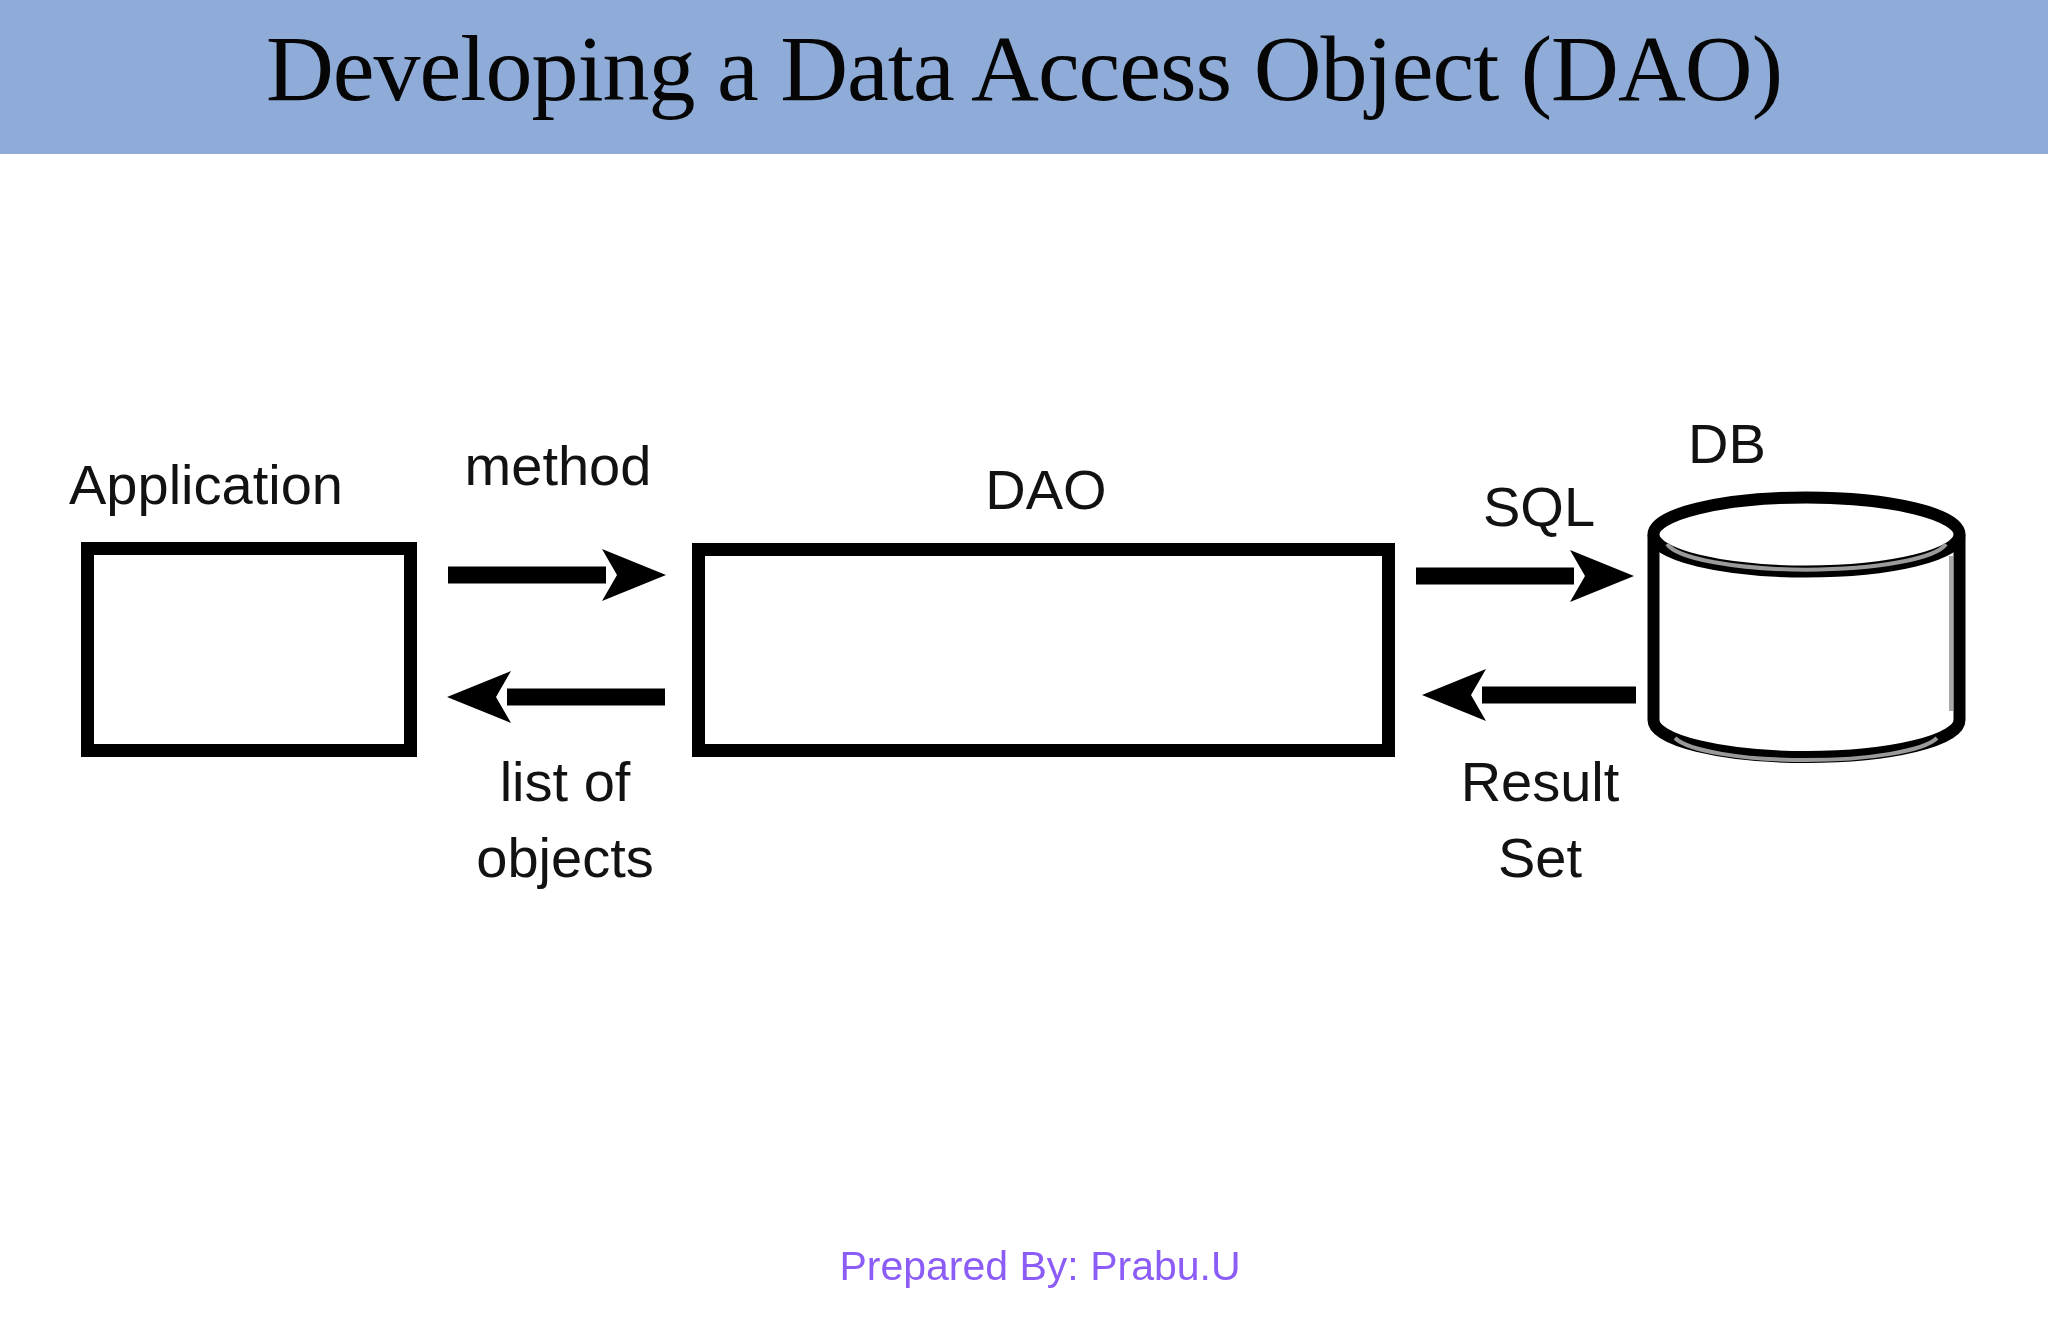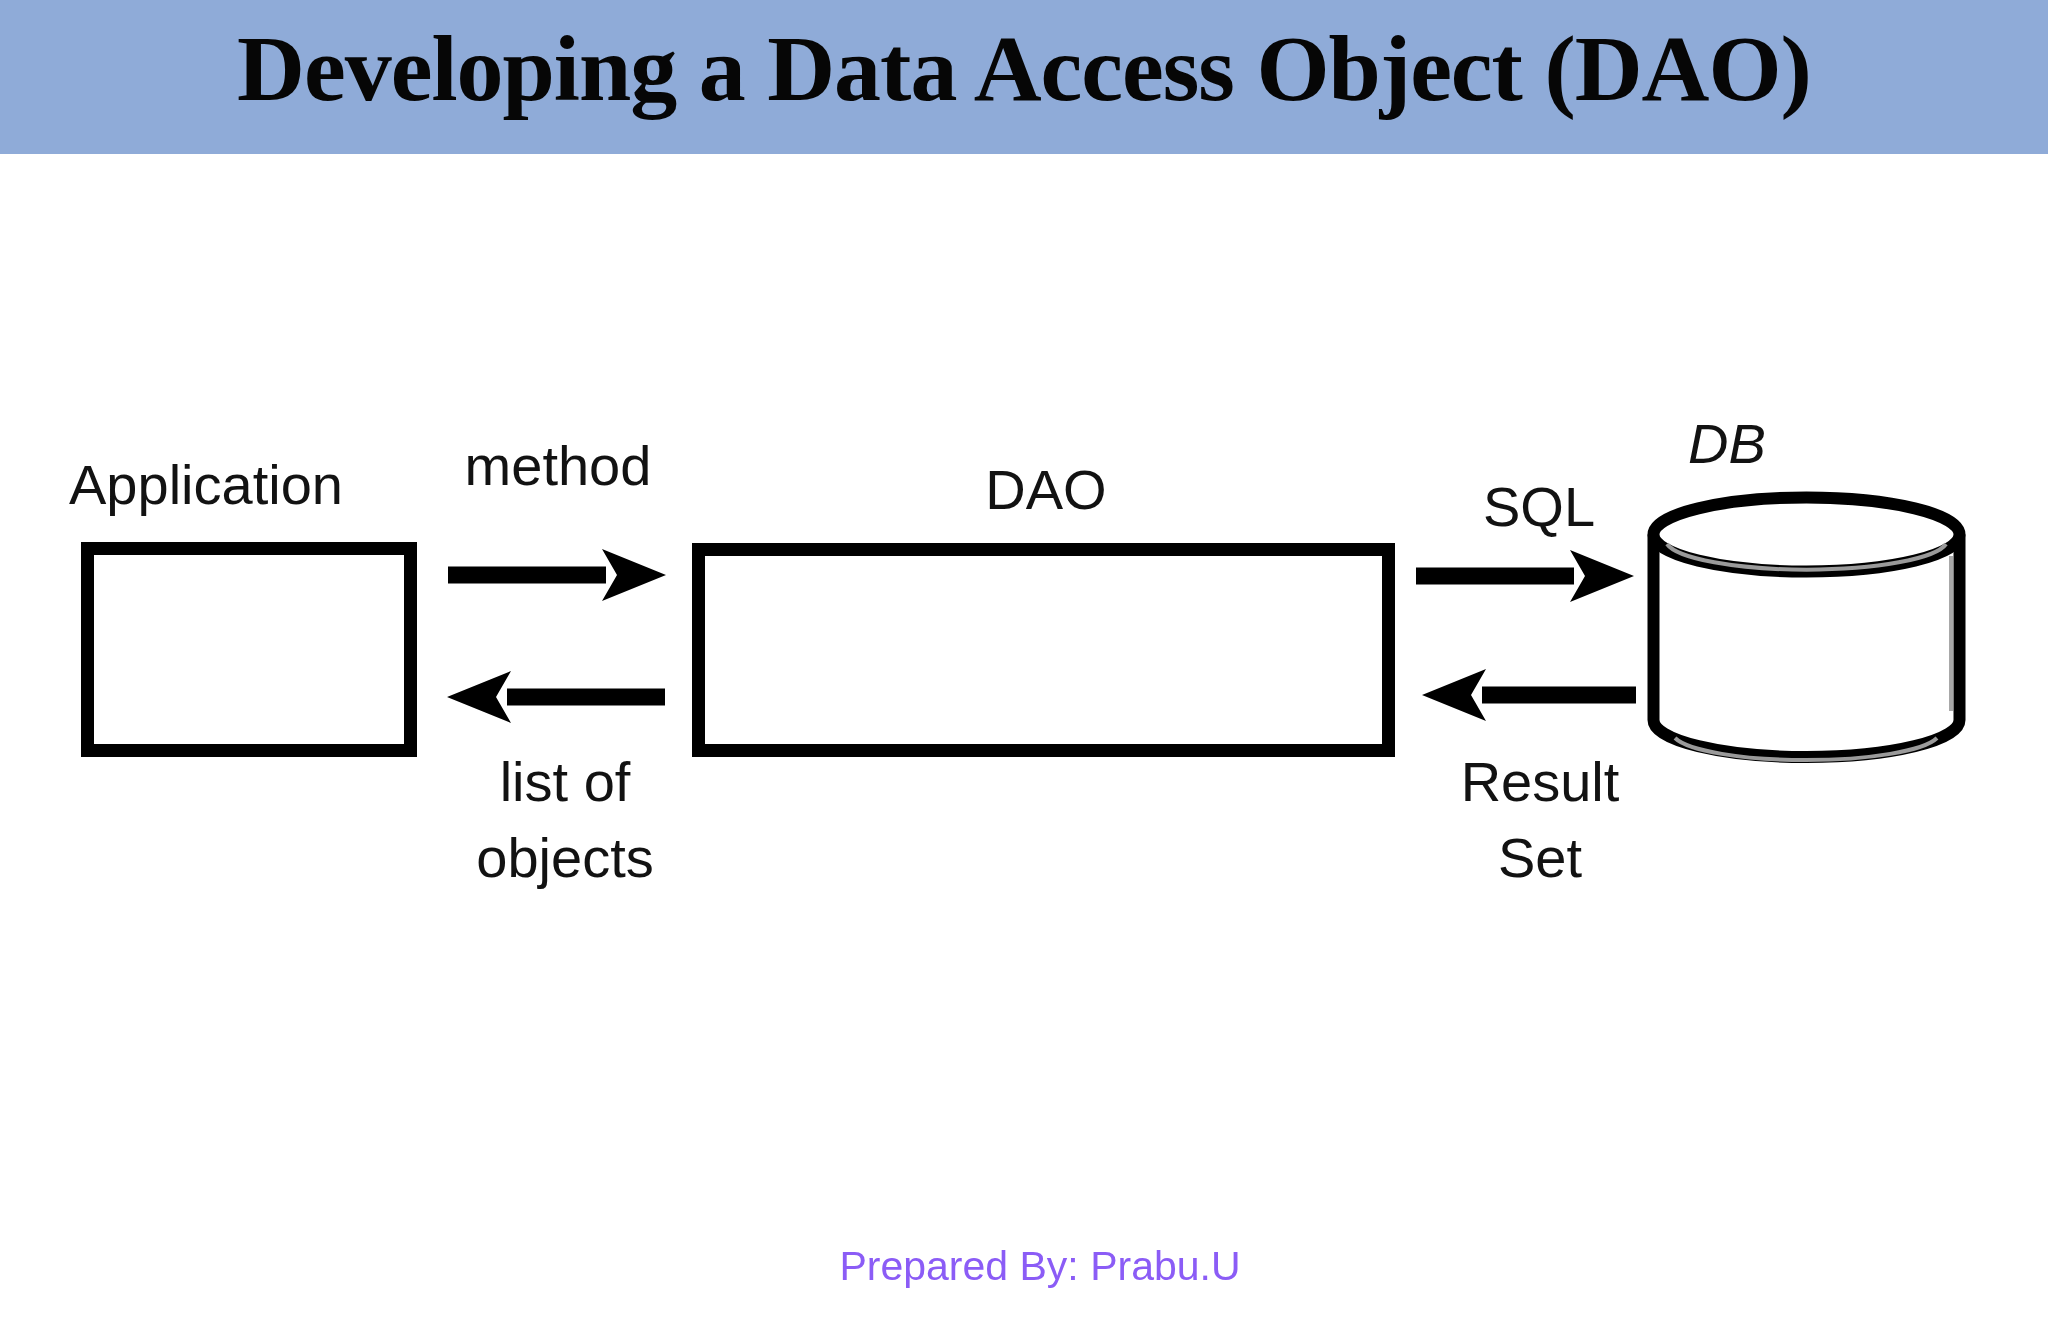--- a/index.html
+++ b/index.html
@@ -23,21 +23,21 @@
     width: 2048px;
     height: 154px;
     background: #8fabd8;
     display: flex;
     align-items: center;
     justify-content: center;
   }
   #title-band h1 {
     margin: 16px;
     font-family: "Liberation Serif", serif;
-    font-weight: bold;
+    font-weight: normal;
     font-size: 94px;
     letter-spacing: -1px;
     color: #060606;
     line-height: 1;
     white-space: nowrap;
     padding-bottom: 18px;
   }
 
   
   #diagram {
@@ -81,21 +81,21 @@
     text-align: center;
     white-space: nowrap;
   }
   .dlabel.two-line { line-height: 76px; }
   .dlabel.two-line span { display: block; }
 
   #lbl-application { left: 206px;  top: 303px; }
   #lbl-method-call { left: 558px;  top: 242px; margin-top: 32px; }
   #lbl-dao         { left: 1046px; top: 308px; }
   #lbl-sql         { left: 1539px; top: 325px; }
-  #lbl-db          { left: 1727px; top: 262px; font-style: italic; }
+  #lbl-db          { left: 1727px; top: 262px; }
   #lbl-list        { left: 565px;  top: 590px; }
   #lbl-result      { left: 1540px; top: 590px; }
 
   
   #footer {
     position: absolute;
     left: 16px; top: 1246px;
     width: 2048px;
     text-align: center;
     font-size: 41px;

